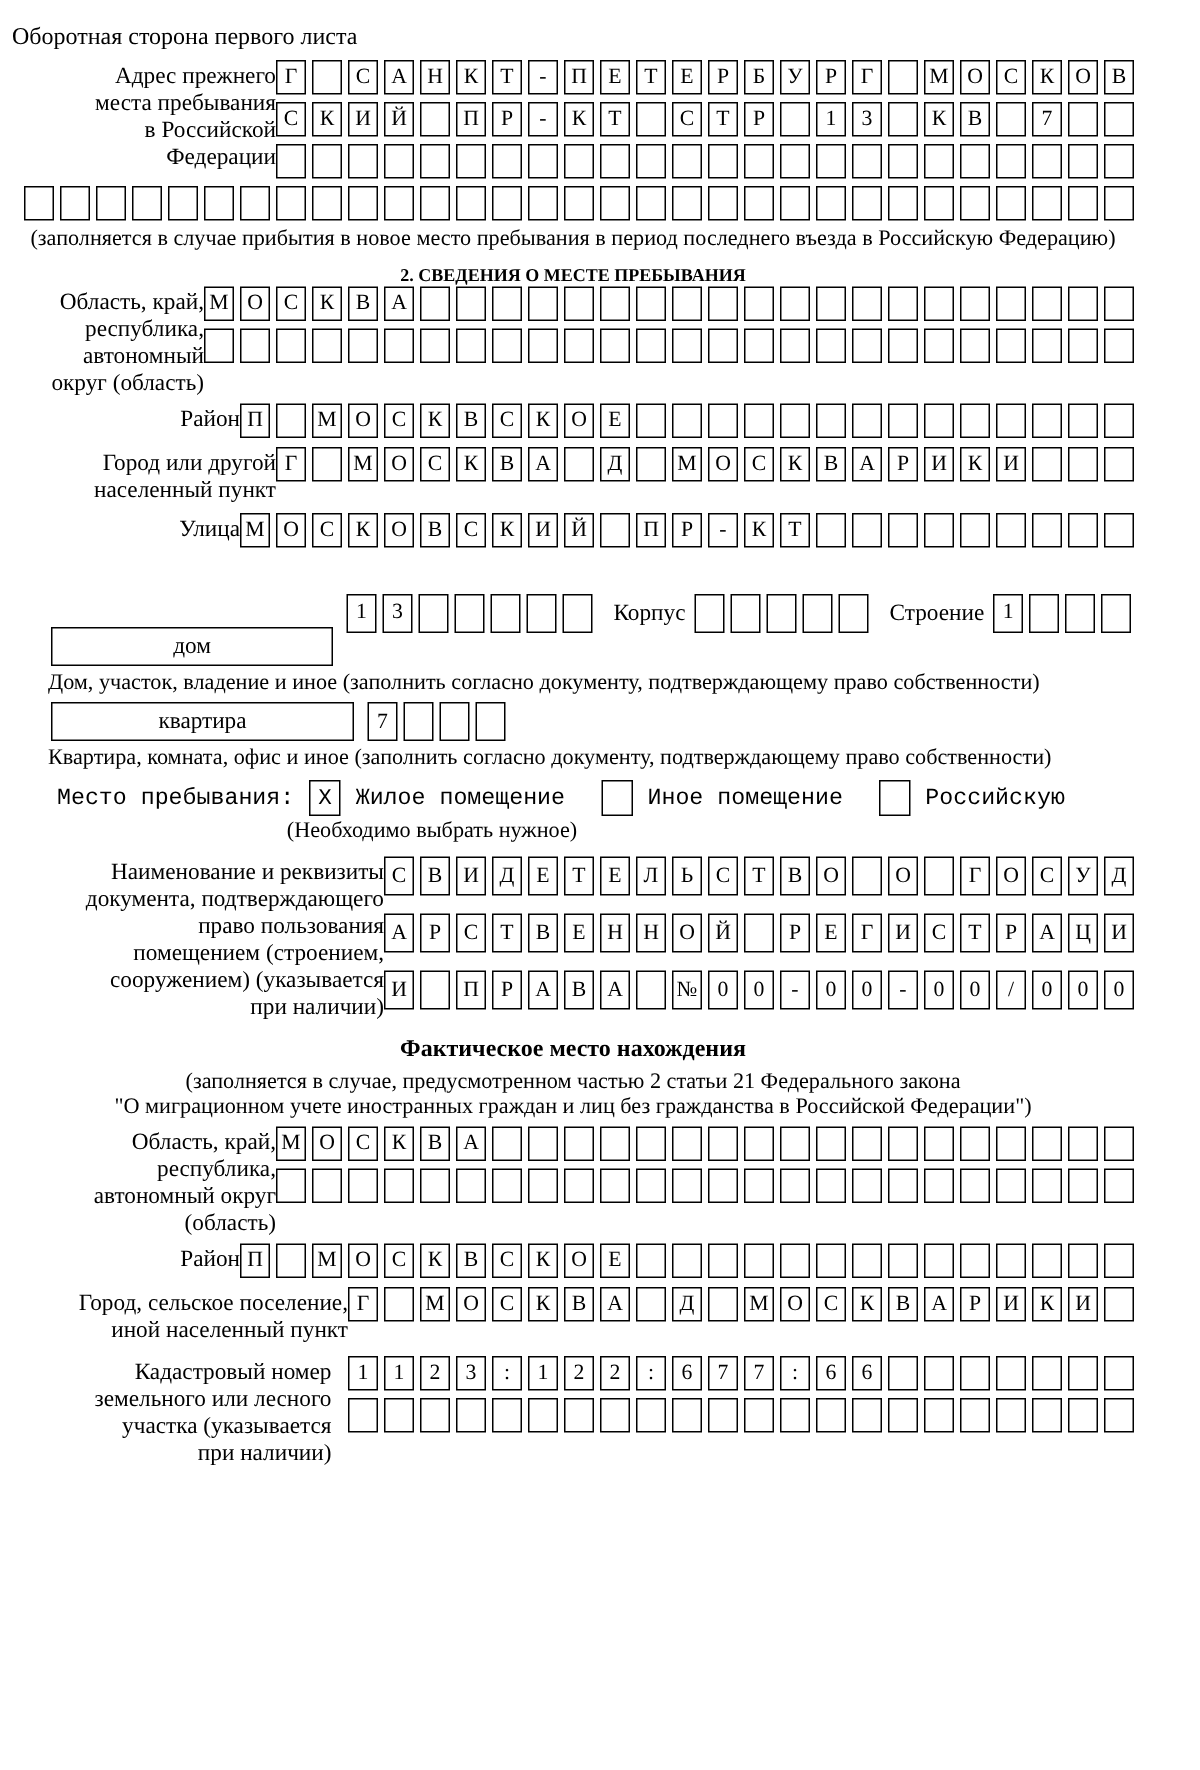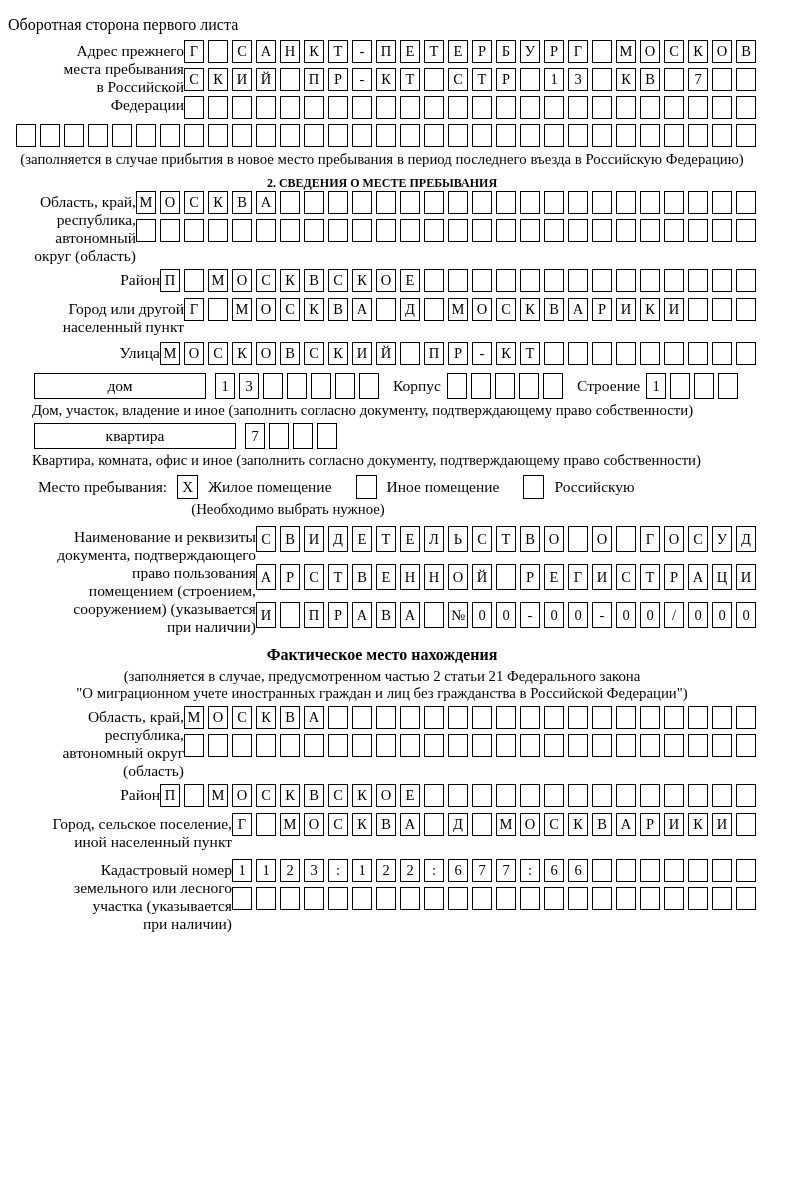--- a/index.html
+++ b/index.html
@@ -16,33 +16,33 @@
   .fullrow{justify-content:flex-end;margin-top:5px;}
   .caption{font-size:14.8px;line-height:17px;}
   .center{text-align:center;margin-top:4px;}
   .left-note{margin:3px 0 0 24px;}
   .h2{font-weight:bold;font-size:12px;text-align:center;margin-top:8px;}
   .h2b{font-weight:bold;font-size:16px;text-align:center;margin-top:10px;}
   .mt4{margin-top:4px;}.mt6{margin-top:6px;}.mt8{margin-top:8px;}
   .houserow{display:flex;align-items:center;margin:8px 0 0 26px;}
   .widebox{box-sizing:border-box;border:1.8px solid #000;height:26px;display:flex;align-items:center;
            justify-content:center;font-size:15.5px;}
-  .widebox.house{width:172px;margin-right:9px;}
+  .widebox.house{width:188px;margin-right:9px;margin-top:45px;}
   .widebox.apt{width:202px;margin-right:9px;}
   .inline-label{font-size:15.5px;margin:0 6px 0 14px;}
   .houserow .grid .cell,.aptrow .grid .cell{height:26px;}
   .aptrow{display:flex;align-items:center;margin:4px 0 0 26px;}
-  .stayrow{display:flex;align-items:center;margin:6px 0 0 30px;font-size:15.5px;}
+  .stayrow{display:flex;align-items:center;margin:6px 0 0 30px;font-size:15.5px;font-family:Liberation Mono, monospace;}
   .checkbox{box-sizing:border-box;width:21px;height:24px;border:1.6px solid #000;display:flex;
             align-items:center;justify-content:center;font-size:15px;margin:0 10px;}
   .opt{margin-right:14px;}
   .choose-note{text-align:center;width:560px;margin-top:2px;font-size:14.8px;}
   .doc-rows{gap:12px;}
   .doc-rows .cell{height:26px;}
-  .cad{height:51px;overflow:visible;}
+  .cad{height:51px;overflow:visible;gap:11px;}
   .cad .flabel{overflow:visible;}
   .stampwrap{width:356px;margin-left:auto;margin-top:10px;}
   .stampbox{box-sizing:border-box;width:356px;height:172px;border:2px solid #000;}
   .stampcap{width:420px;margin-left:-32px;text-align:center;font-size:15px;line-height:18.5px;margin-top:5px;}
 </style>
 </head>
 <body>
 
 <div class="page">
 

